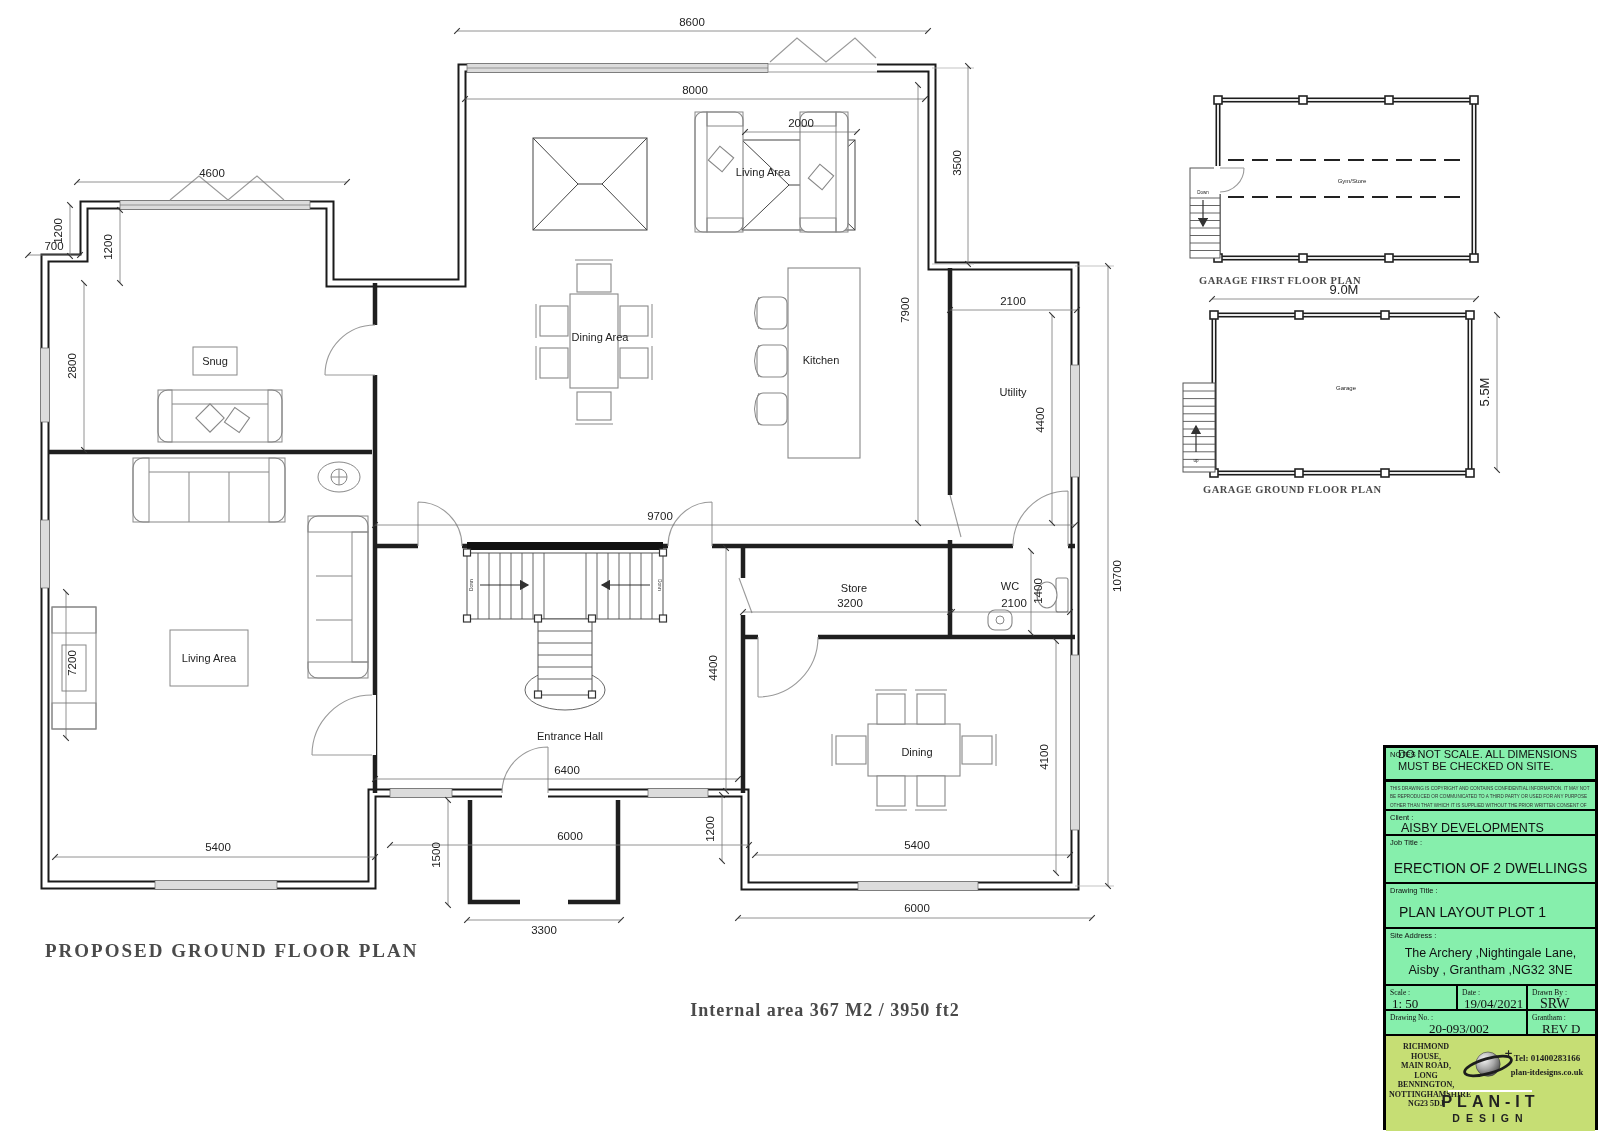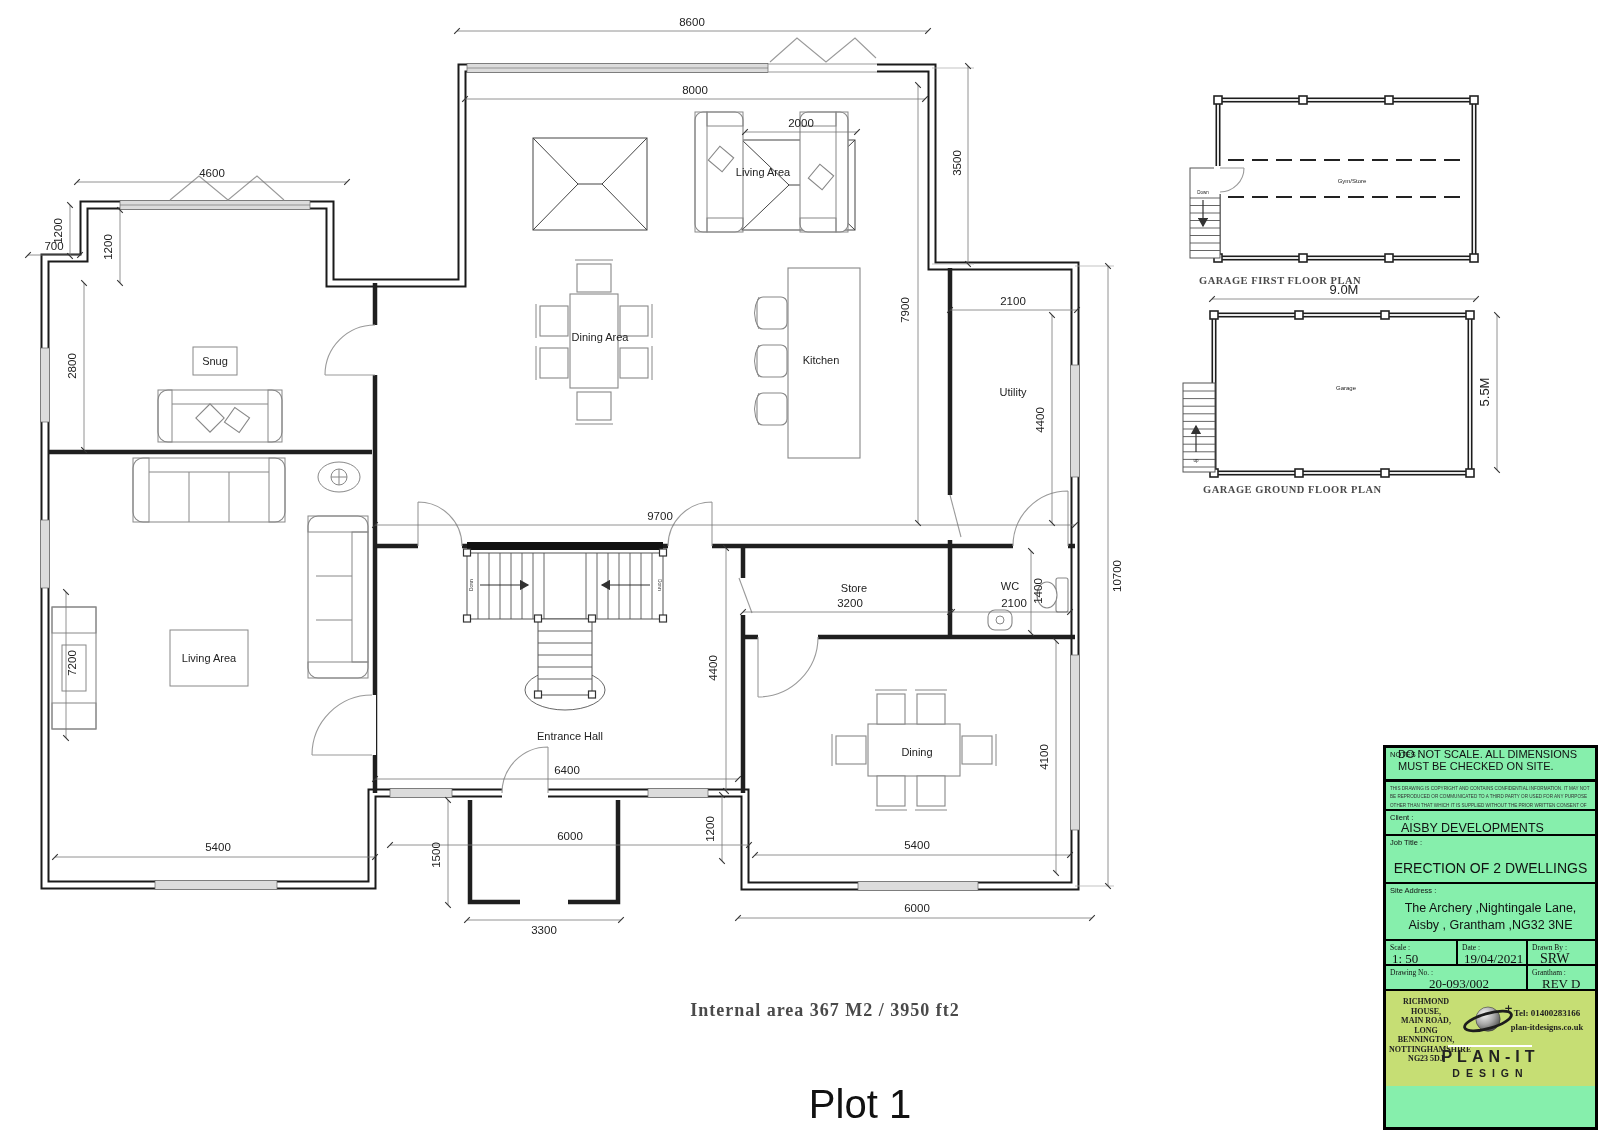--- a/index.html
+++ b/index.html
@@ -384,40 +384,44 @@
     <path class="tread" d="M1183 391 H1215 M1183 398.6 H1215 M1183 406.2 H1215 M1183 413.8 H1215 M1183 421.4 H1215 M1183 429 H1215 M1183 436.6 H1215 M1183 444.2 H1215 M1183 451.8 H1215 M1183 459.4 H1215 M1183 467 H1215"></path>
     <line class="arrline" x1="1196" y1="452" x2="1196" y2="426" marker-end="url(#arr)"></line>
     <text class="xtiny" x="1196" y="462">up</text>
     <text class="cap" x="1203" y="493">GARAGE GROUND FLOOR PLAN</text>
     <line class="dl" x1="1497" y1="315" x2="1497" y2="470" marker-start="url(#tick)" marker-end="url(#tick)"></line>
     <text class="dt" x="1489" y="392" transform="rotate(-90 1489 392)" style="font-size:13px">5.5M</text>
   </g>
 </svg>
 
 
+<div id="plan-title" class="engraved">PROPOSED GROUND FLOOR PLAN</div>
 <div id="area-title" class="engraved">Internal area 367 M2 / 3950 ft2</div>
-<div id="plot-title">Plot 1</div>
 
 
 <div id="tb">
   <div class="sec sec-notes" style="border-bottom-width:3px;">
     <div class="lbl">NOTES :</div>
     <div class="nline">DO NOT SCALE. ALL DIMENSIONS</div>
     <div class="nline">MUST BE CHECKED ON SITE.</div>
   </div>
   <div class="sec sec-copy">
     <span>THIS DRAWING IS COPYRIGHT AND CONTAINS CONFIDENTIAL INFORMATION.  IT MAY NOT BE REPRODUCED OR COMMUNICATED TO A THIRD PARTY OR USED FOR ANY PURPOSE OTHER THAN THAT WHICH IT IS SUPPLIED WITHOUT THE PRIOR WRITTEN CONSENT OF PLAN-IT DESIGN.</span>
   </div>
   <div class="sec sec-client">
     <div class="lbl">Client :</div>
     <div class="val">AISBY DEVELOPMENTS LIMITED</div>
   </div>
   <div class="sec sec-job">
     <div class="lbl">Job Title :</div>
     <div class="val">ERECTION OF 2 DWELLINGS</div>
+  </div>
+  <div class="sec sec-draw">
+    <div class="lbl">Drawing Title :</div>
+    <div class="val">PLAN LAYOUT PLOT 1</div>
   </div>
   <div class="sec sec-site">
     <div class="lbl">Site Address :</div>
     <div class="val">
       <div>The Archery ,Nightingale Lane,</div>
       <div>Aisby , Grantham ,NG32 3NE</div>
     </div>
   </div>
   <div class="sec row">
     <div class="cell" style="width:72px">

